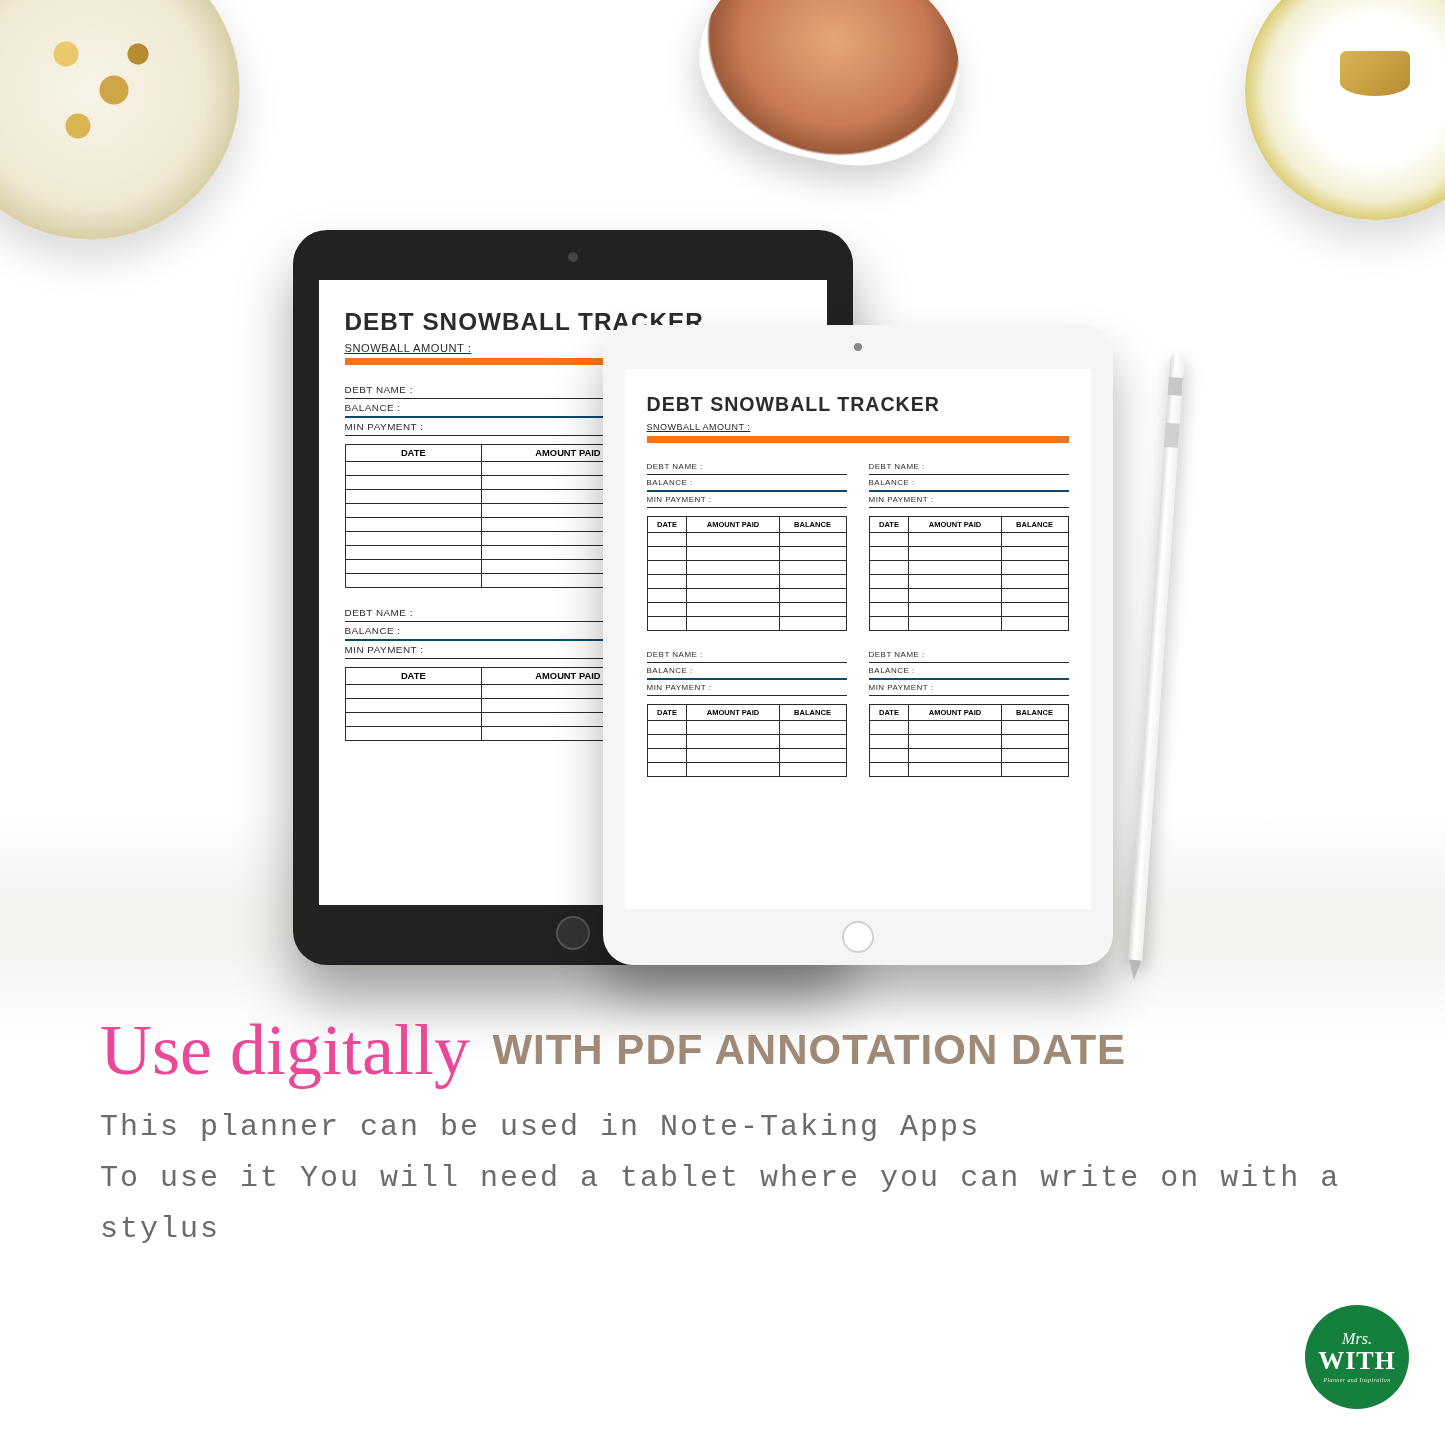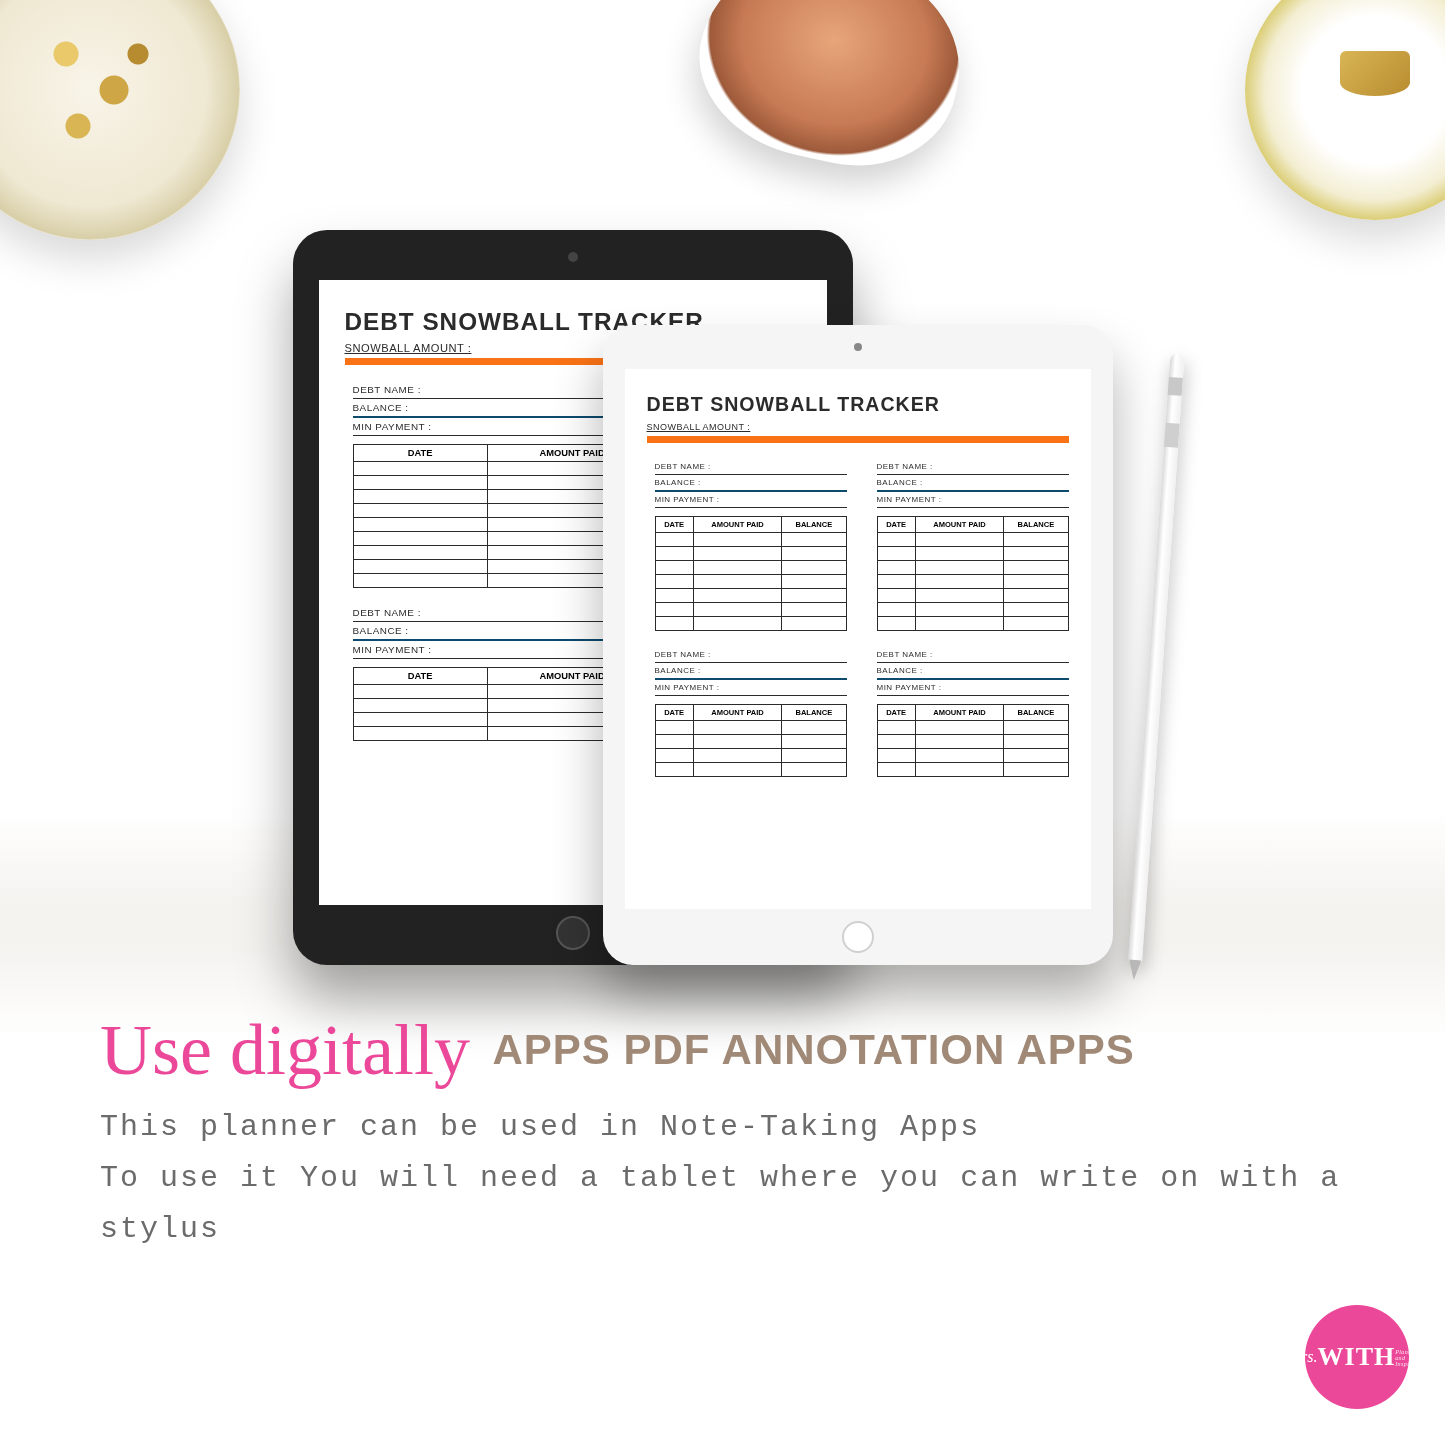--- a/index.html
+++ b/index.html
@@ -158,21 +158,20 @@
     font-size: .62em;
     letter-spacing: .5px;
     color: #2b2b2b;
     margin-top: 6px;
     border-bottom: 7px solid #f97316;
     padding-bottom: 4px;
     text-decoration: underline;
   }
   .block {
     margin-top: 16px;
-    margin-left: 8px;
   }
   .fields .row {
     font-size: .55em;
     letter-spacing: .5px;
     color: #2b2b2b;
     padding: 3px 0;
   }
   .fields .row.underline { border-bottom: 1px solid #2b2b2b; }
   .fields .row.bold-underline { border-bottom: 2px solid #0c4a6e; }
 
@@ -244,22 +243,23 @@
     background: linear-gradient(#fff, #f5f3f0 40%, #f5f3f0 60%, #fff);
     z-index: -1;
   }
 
   
   .logo {
     position: absolute;
     right: 36px; bottom: 36px;
     width: 104px; height: 104px;
     border-radius: 50%;
-    background: #ec4899;
+    background: #15803d;
     display: flex;
+    flex-direction: column;
     align-items: center;
     justify-content: center;
     color: #fff;
     font-family: Georgia, 'Times New Roman', serif;
   }
   .logo .mrs { font-style: italic; font-size: 16px; line-height: 1; }
   .logo .neat { font-weight: 700; font-size: 26px; letter-spacing: 1px; line-height: 1.05; }
   .logo .tag { font-size: 6px; letter-spacing: .4px; opacity: .85; margin-top: 2px; font-style: italic; }
 </style>
 </head>
@@ -574,21 +574,21 @@
     <div class="body">
       <div class="band1"></div>
       <div class="band2"></div>
     </div>
     <div class="tip"></div>
   </div>
 </div>
 
 <div class="headline">
   <span class="script">Use digitally</span>
-  <span class="with-apps">APPS PDF ANNOTATION APPS</span>
+  <span class="with-apps">WITH PDF ANNOTATION DATE</span>
   <div class="body-copy">
     <div>This planner can be used in Note-Taking Apps</div>
     <div>To use it You will need a tablet where you can write on with a stylus</div>
   </div>
 </div>
 
 <div class="logo">
   <div class="mrs">Mrs.</div>
   <div class="neat">WITH</div>
   <div class="tag">Planner and Inspiration</div>

